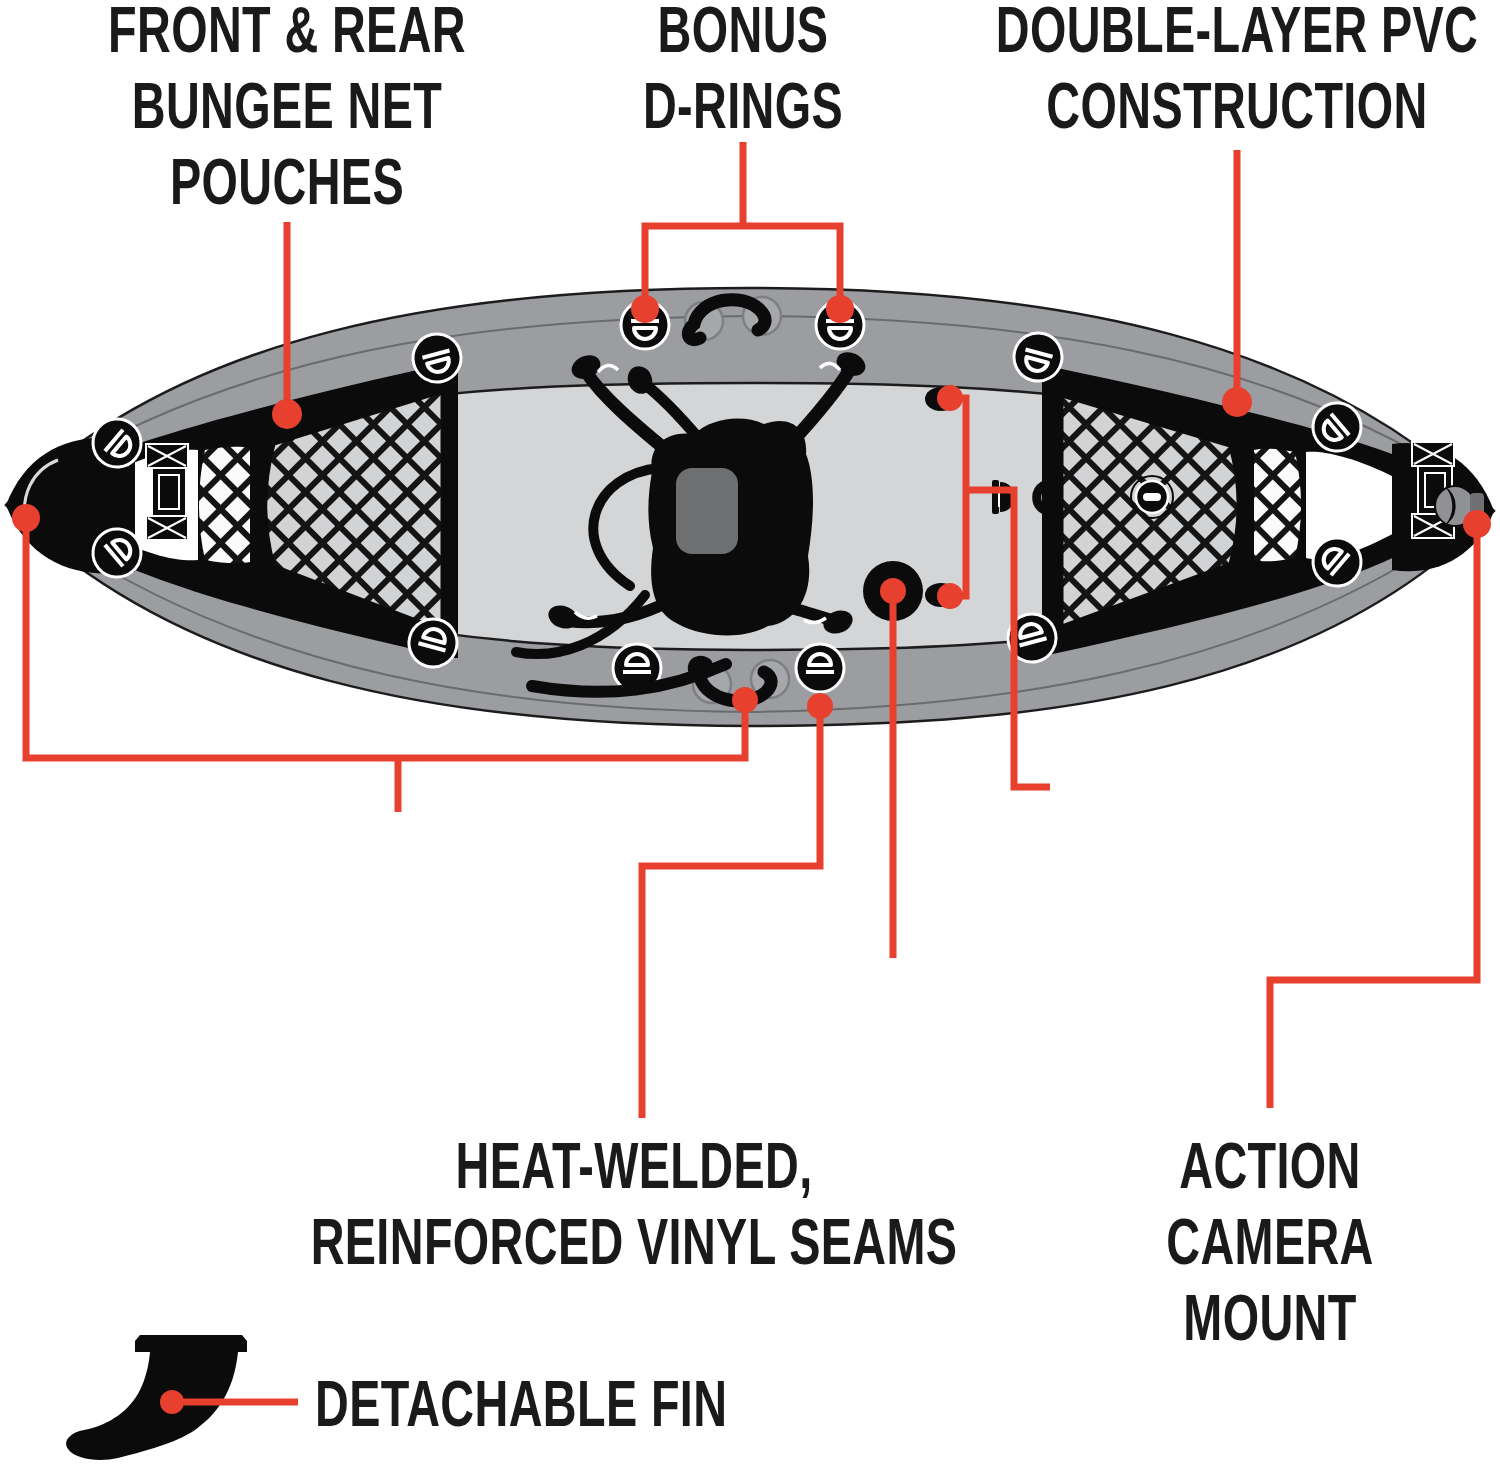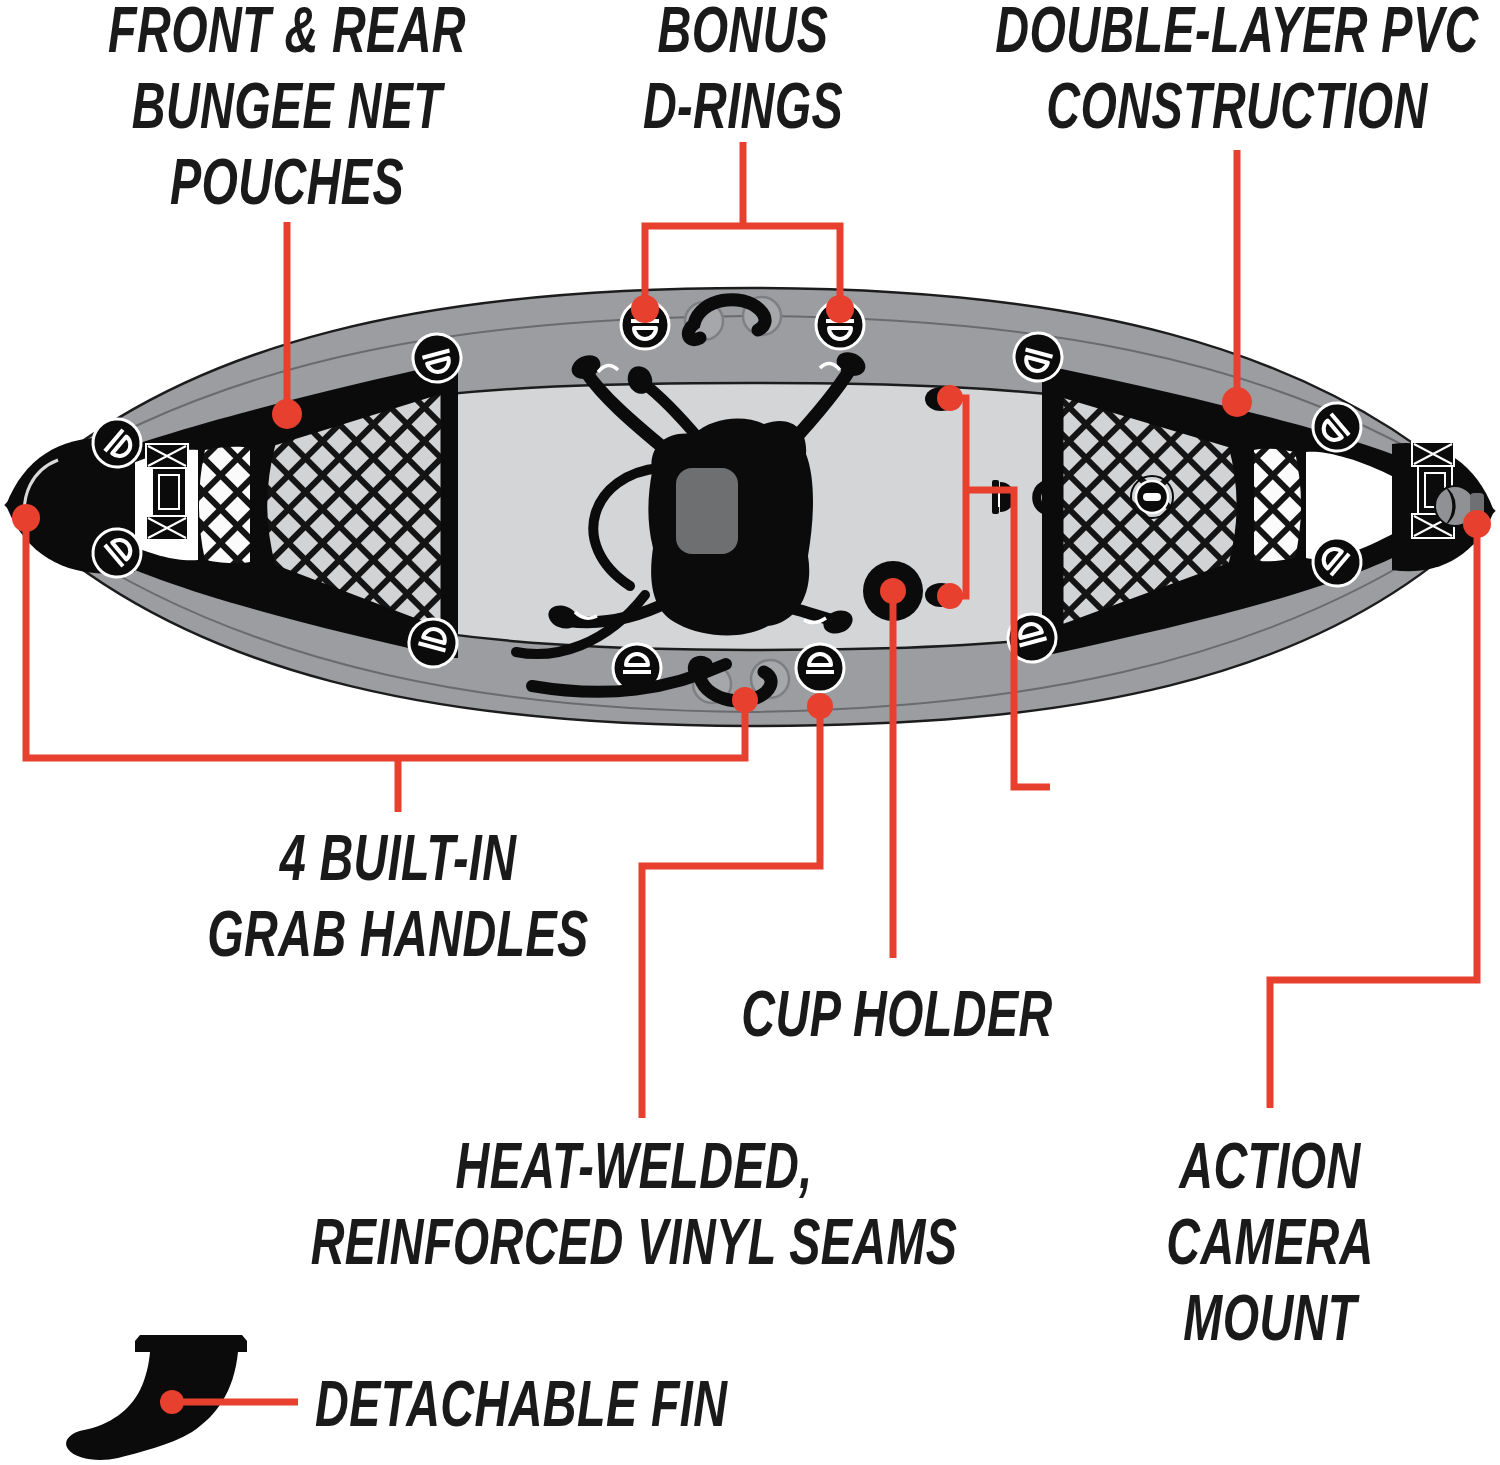--- a/index.html
+++ b/index.html
@@ -1,16 +1,16 @@
 <!DOCTYPE html>
 <html><head>
 <meta charset="utf-8">
 <style>
   html,body{margin:0;padding:0;background:#ffffff;}
-  .stage{position:relative;width:1500px;height:1465px;background:#ffffff;overflow:hidden;font-style:italic;}
+  .stage{position:relative;width:1500px;height:1465px;background:#ffffff;overflow:hidden;}
   .stage svg{position:absolute;left:0;top:0;}
   .callout{
     position:absolute;
     transform:translateX(-50%);
     text-align:center;
     color:#1a1a1a;
     font-family:"Liberation Sans",sans-serif;
     font-weight:700;
     font-size:65px;
     line-height:76px;
@@ -220,33 +220,22 @@
     </div>
   </div>
 
   <div class="callout" style="left:1237px;top:-8px">
     <div class="inner">
       <div>DOUBLE-LAYER PVC</div>
       <div>CONSTRUCTION</div>
     </div>
   </div>
 
-  <div class="callout" style="left:398px;top:820px">
-    <div class="inner">
-      <div>4 BUILT-IN</div>
-      <div>GRAB HANDLES</div>
-    </div>
-  </div>
-
-
-  <div class="callout" style="left:897px;top:976px">
-    <div class="inner">
-      <div>CUP HOLDER</div>
-    </div>
-  </div>
+
+
 
   <div class="callout" style="left:634px;top:1128px">
     <div class="inner">
       <div>HEAT-WELDED,</div>
       <div>REINFORCED VINYL SEAMS</div>
     </div>
   </div>
 
   <div class="callout" style="left:1270px;top:1128px">
     <div class="inner">

